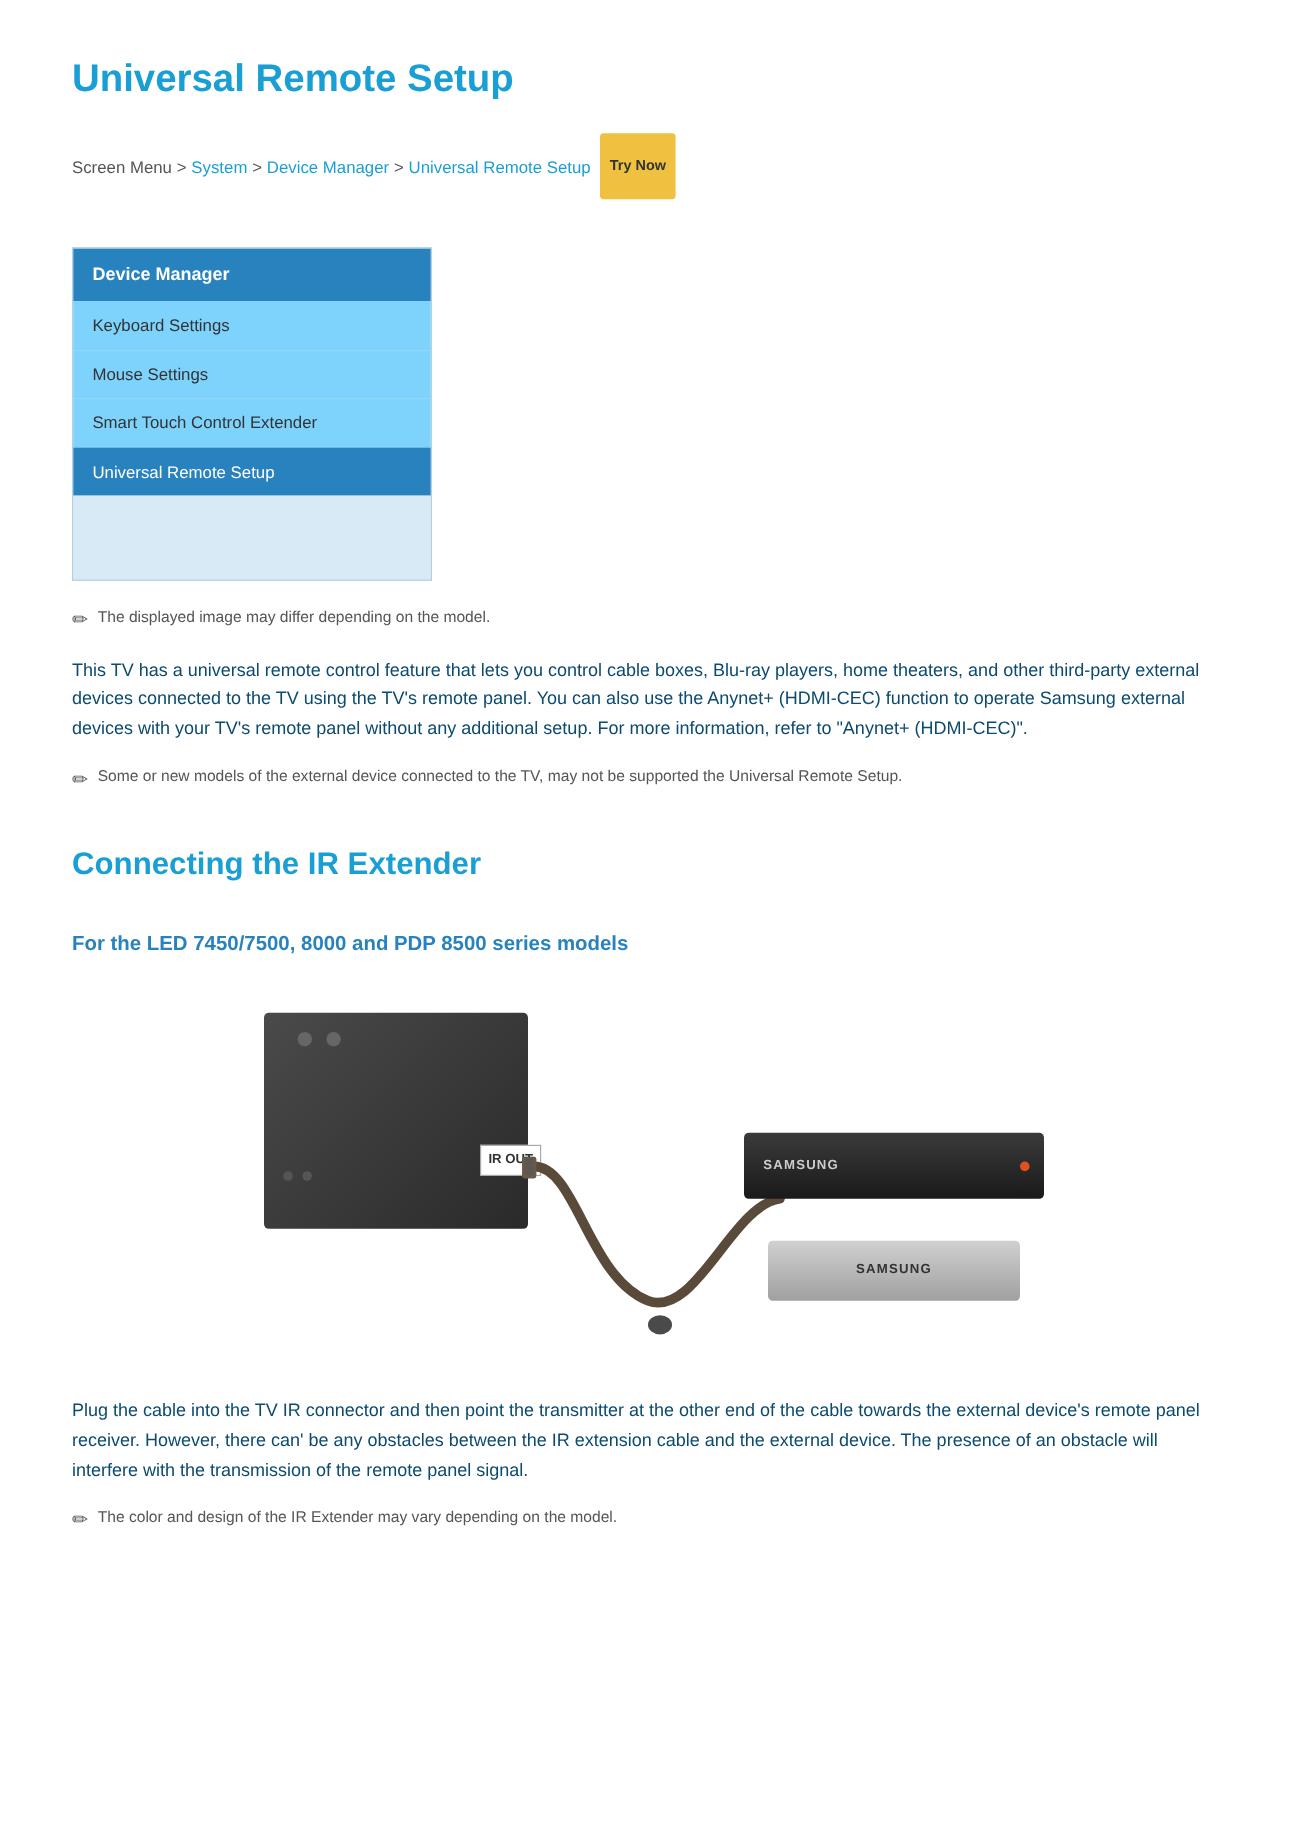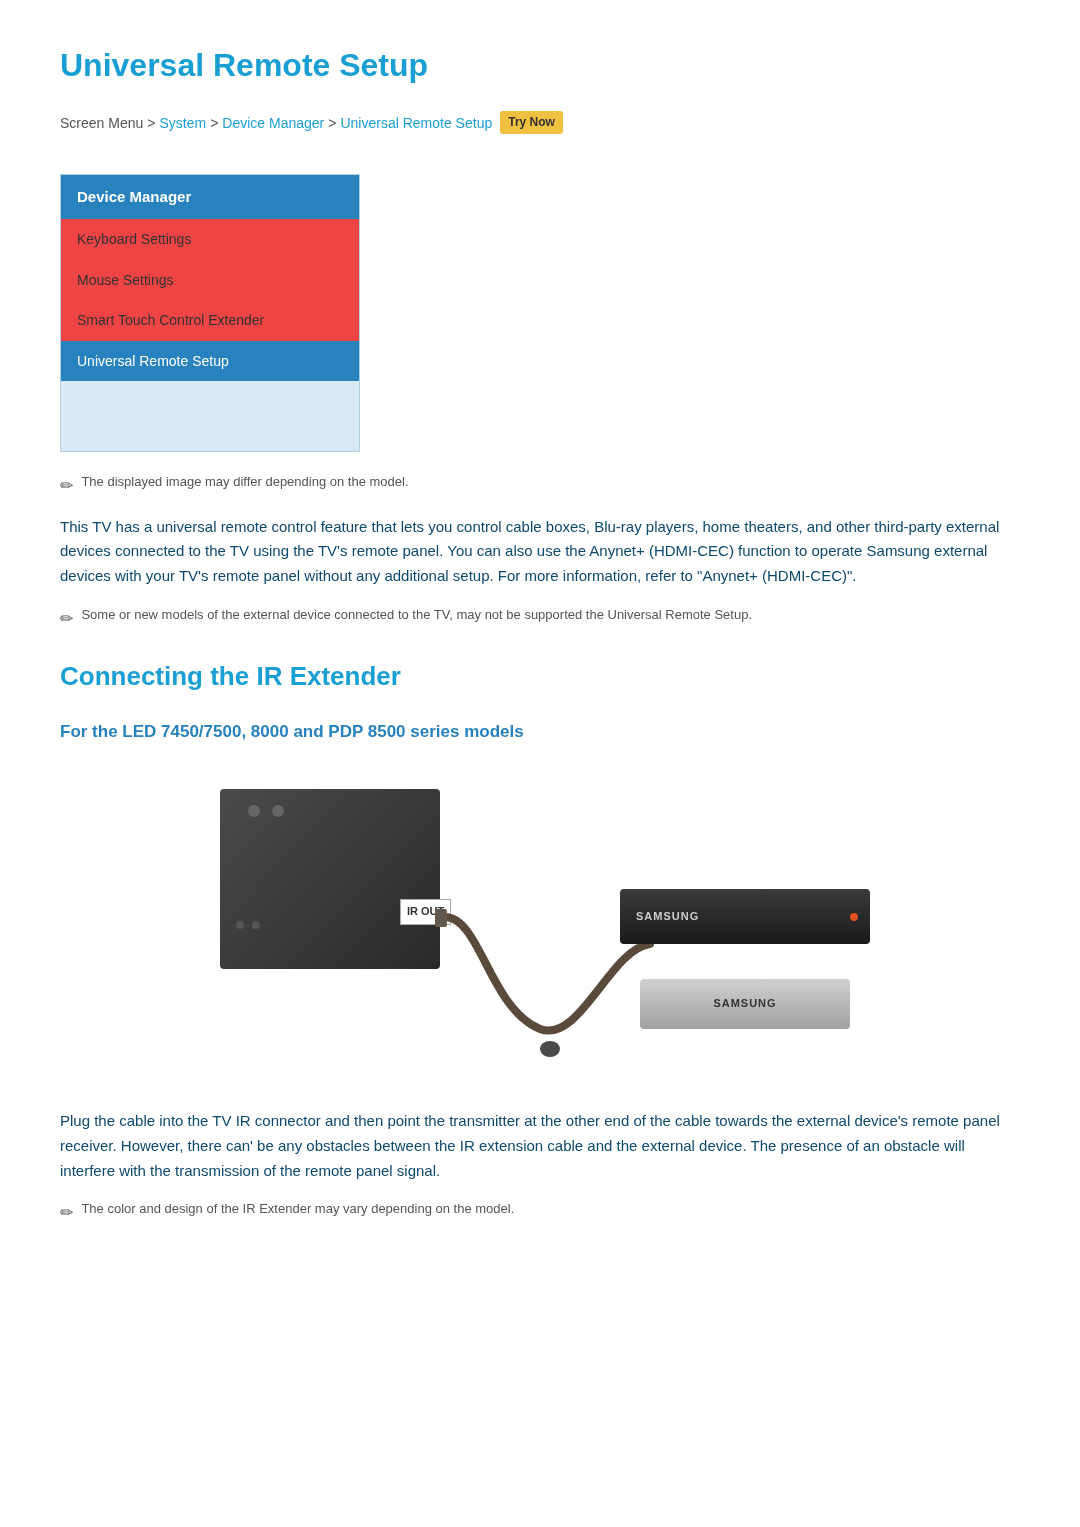--- a/index.html
+++ b/index.html
@@ -28,21 +28,21 @@
       flex-wrap: wrap;
     }
     .breadcrumb-text { color: #555; }
     .breadcrumb-link { color: #1a9fd4; text-decoration: none; }
     .breadcrumb-sep { color: #555; }
     .try-now-badge {
       background: #f0c040;
       color: #333;
       font-size: 12px;
       font-weight: bold;
-      padding: 2px 8px;
+      padding: 18px 8px;
       border-radius: 3px;
       margin-left: 4px;
     }
     .menu-panel {
       background: #d8eaf5;
       border: 1px solid #b0cfe0;
       width: 300px;
       margin-bottom: 20px;
       overflow: hidden;
     }
@@ -50,21 +50,21 @@
       background: #2882be;
       color: #fff;
       font-size: 15px;
       font-weight: bold;
       padding: 10px 16px;
     }
     .menu-item {
       padding: 9px 16px;
       font-size: 14px;
       color: #333;
-      background: #ef4444;
+      background: #7dd3fc;
       cursor: pointer;
     }
     .menu-item.active {
       background: #2882be;
       color: #fff;
     }
     .menu-body-space {
       height: 70px;
       background: #d8eaf5;
     }
@@ -85,27 +85,27 @@
     .body-text {
       font-size: 15px;
       color: #0c4a6e;
       margin-bottom: 16px;
       line-height: 1.65;
     }
     .section-title {
       font-size: 26px;
       font-weight: bold;
       color: #1a9fd4;
-      margin: 25px 0 20px 0;
+      margin: 36px 0 20px 0;
     }
     .sub-section-title {
       font-size: 17px;
       font-weight: bold;
       color: #2882be;
-      margin: 20px 0 24px 0;
+      margin: 32px 0 24px 0;
     }
     .ir-diagram {
       width: 100%;
       max-width: 700px;
       margin: 20px auto;
       position: relative;
       height: 320px;
     }
     
     .tv-back {

